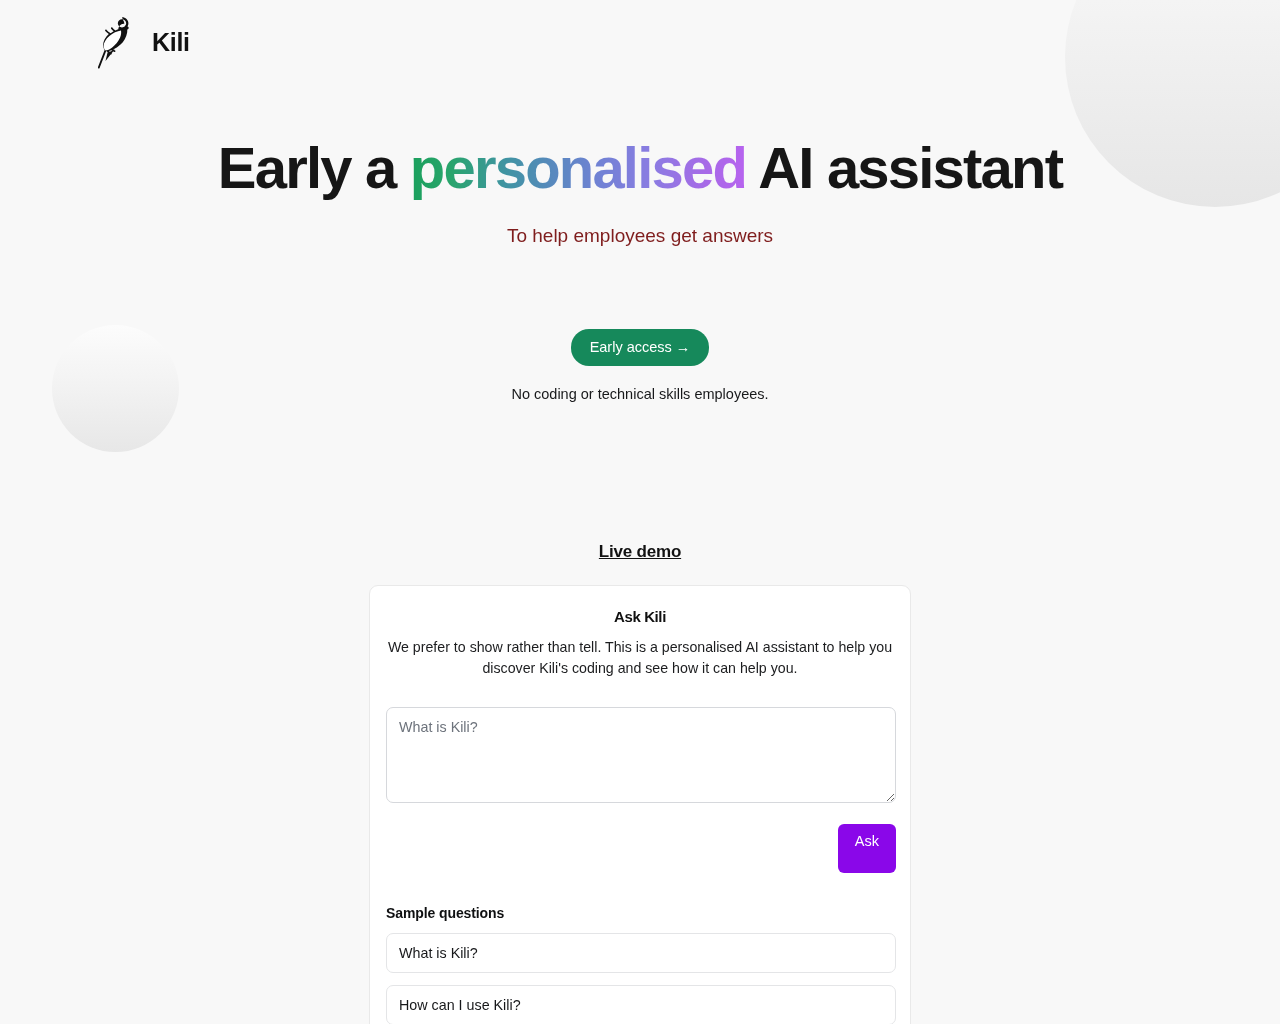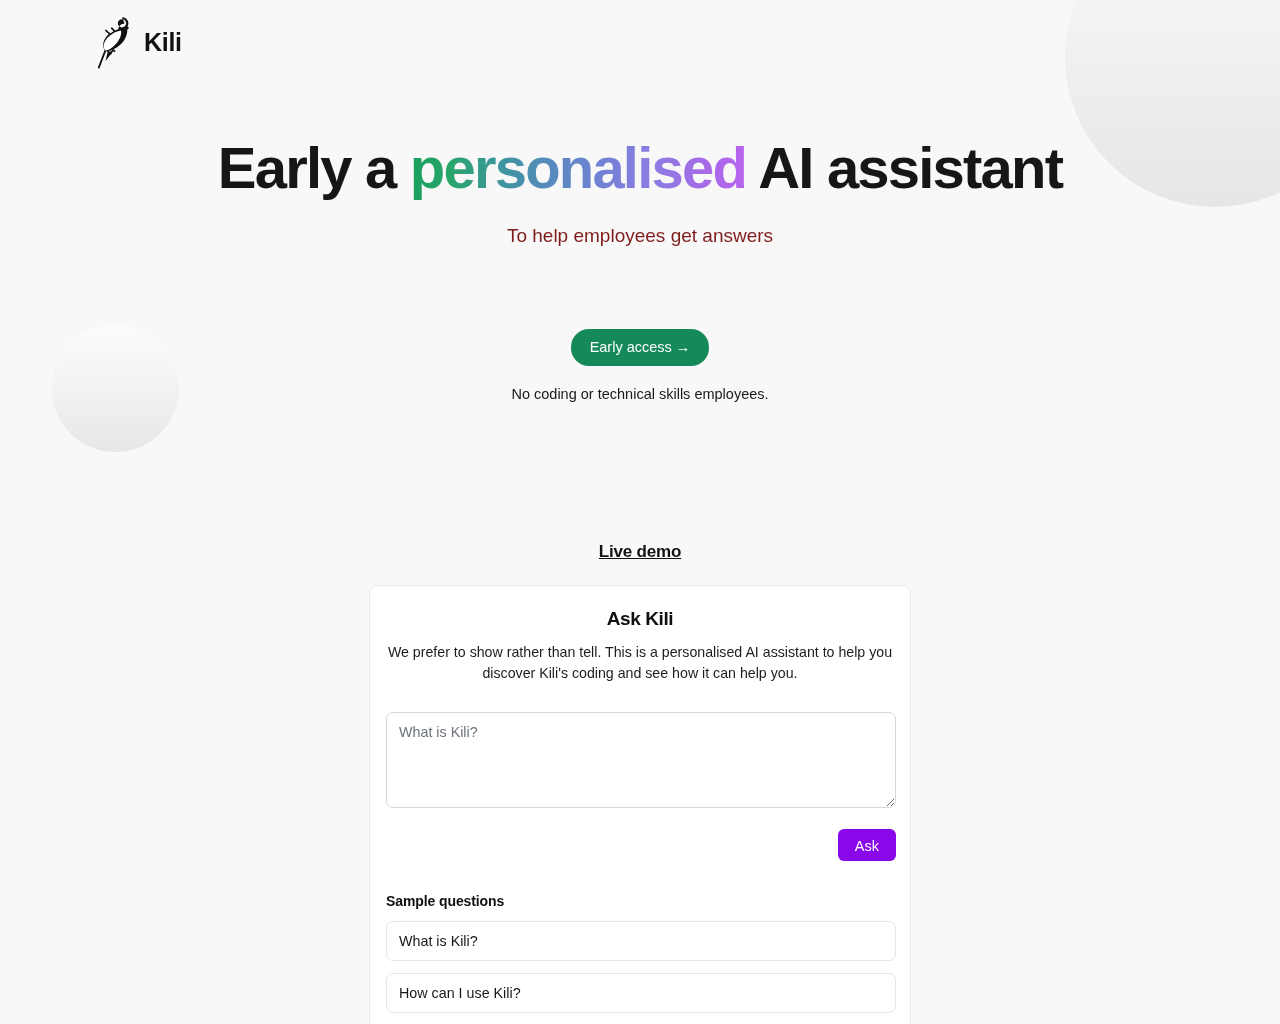--- a/index.html
+++ b/index.html
@@ -40,21 +40,21 @@
   
   .page {
     position: relative;
     z-index: 2;
     width: 1280px;
   }
   .header {
     display: flex;
     align-items: center;
     padding: 14px 0 0 98px;
-    gap: 12px;
+    gap: 20px;
   }
   .logo-mark {
     width: 34px;
     height: 56px;
     display: block;
   }
   .logo-word {
     font-size: 25px;
     font-weight: bold;
     color: #111111;
@@ -154,21 +154,21 @@
     margin: 23px auto 0 auto;
     background: #ffffff;
     border: 1px solid #e9e9e9;
     border-radius: 9px;
     box-sizing: border-box;
     padding: 22px 16px 26px 16px;
   }
   .card-title {
     margin: 0;
     text-align: center;
-    font-size: 19px;
+    font-size: 15px;
     font-weight: bold;
     color: #101010;
     letter-spacing: -0.4px;
   }
   .card-desc {
     margin: 12px 0 0 0;
     text-align: center;
     font-size: 14.2px;
     line-height: 1.45;
     color: #1c1d1f;
@@ -200,21 +200,21 @@
     justify-content: flex-end;
   }
   .ask-button {
     background: #8b08e8;
     background: #8a07e9;
     color: #ffffff;
     border: none;
     border-radius: 6px;
     font-size: 14.5px;
     font-family: "Liberation Sans", sans-serif;
-    padding: 10px 17px 8px 17px;
+    padding: 10px 17px 25px 17px;
     cursor: pointer;
     line-height: 1;
   }
   .samples-label {
     width: 510px;
     margin: 32px auto 0 auto;
     font-size: 14px;
     font-weight: bold;
     color: #0f1011;
     letter-spacing: -0.1px;

